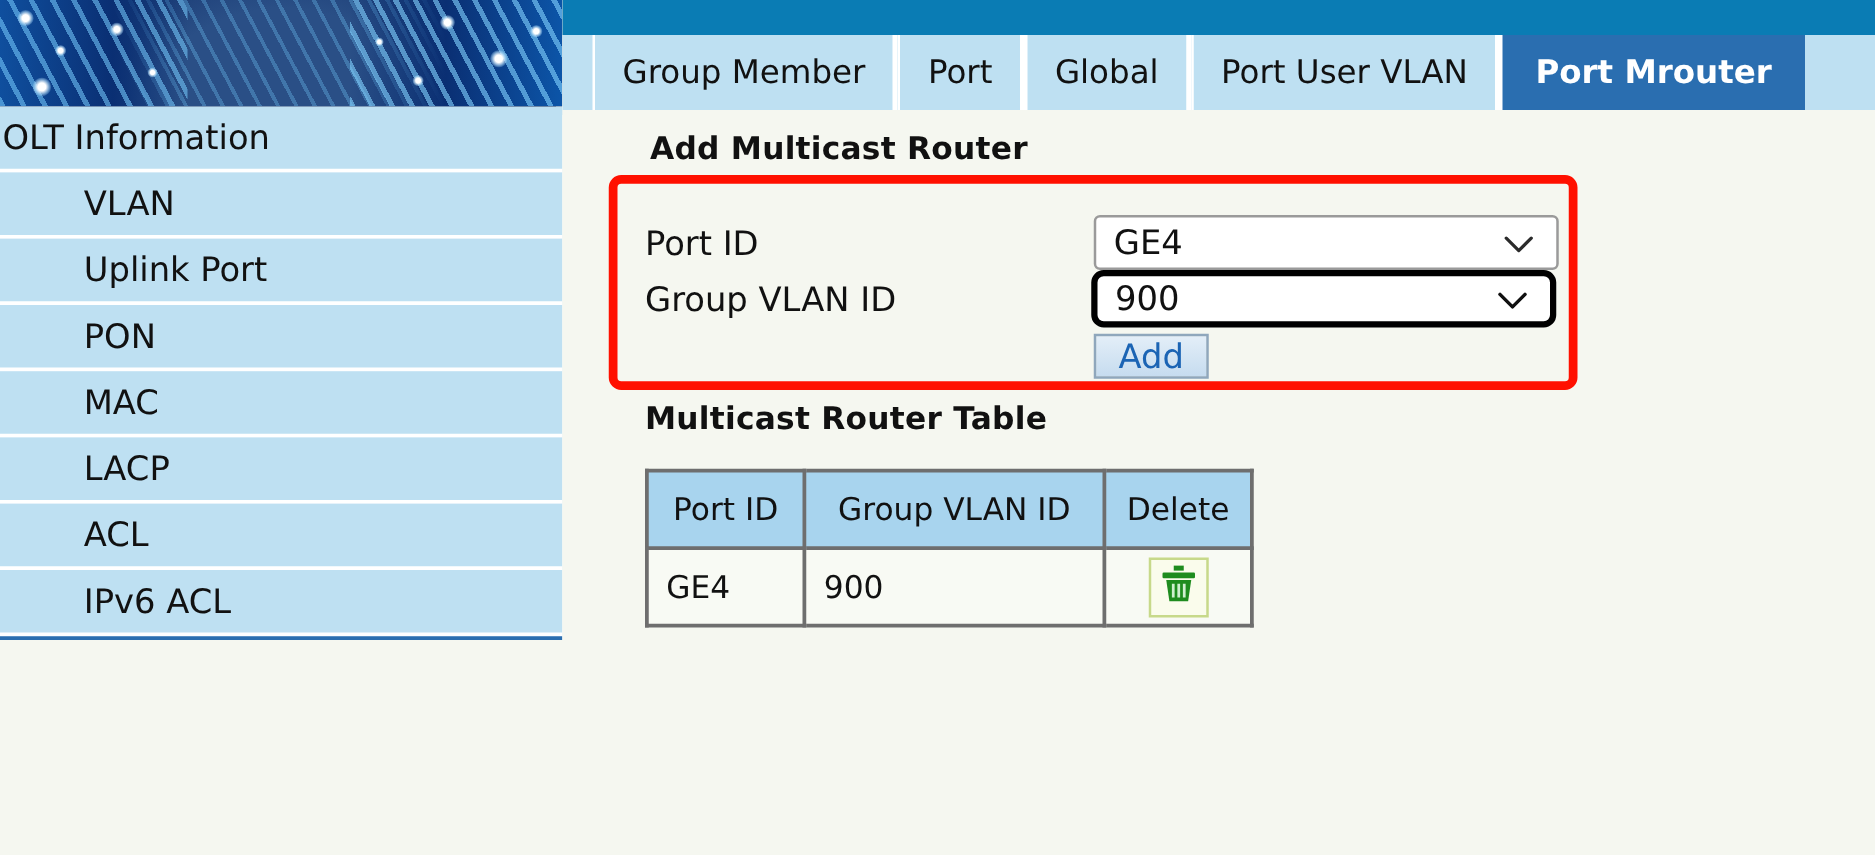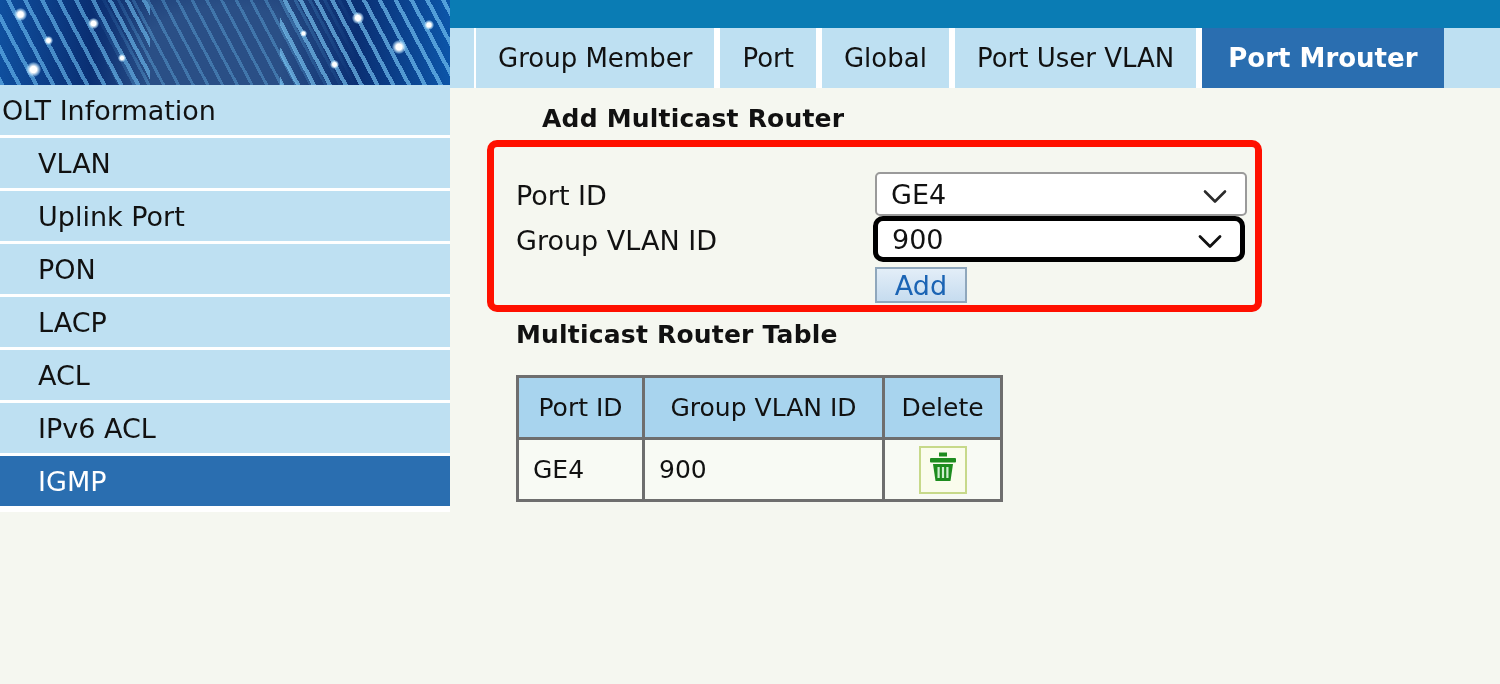--- a/index.html
+++ b/index.html
@@ -87,21 +87,21 @@
     height: 53px;
     background: #BEE0F2;
     color: #111111;
     display: flex;
     align-items: center;
     font-size: 27px;
     border-bottom: 3px solid #ffffff;
     white-space: nowrap;
   }
   .nav-item.top-level { padding-left: 2px; }
-  .nav-item.sub       { padding-left: 38px; }
+  .nav-item.sub       { padding-left: 67px; }
   .nav-item.active {
     background: #2A6EB0;
     color: #ffffff;
   }
 
   
   #content {
     position: absolute;
     left: 450px; top: 0;
     width: 1050px;
@@ -154,21 +154,21 @@
   
   #body {
     position: relative;
     padding: 0;
   }
 
   .section-title {
     font-size: 25px;
     font-weight: bold;
     color: #111111;
-    margin-left: 92px;
+    margin-left: 70px;
     padding-top: 12px;
     letter-spacing: 0.2px;
   }
 
   #add-panel {
     position: absolute;
     left: 37px;
     top: 48px;
     width: 775px;
     height: 172px;
@@ -290,20 +290,23 @@
           <span>OLT Information</span>
         </div>
         <div class="nav-item sub">
           <span>VLAN</span>
         </div>
         <div class="nav-item sub">
           <span>Uplink Port</span>
         </div>
         <div class="nav-item sub">
           <span>PON</span>
+        </div>
+        <div class="nav-item sub">
+          <span>MAC</span>
         </div>
         <div class="nav-item sub">
           <span>LACP</span>
         </div>
         <div class="nav-item sub">
           <span>ACL</span>
         </div>
         <div class="nav-item sub">
           <span>IPv6 ACL</span>
         </div>

